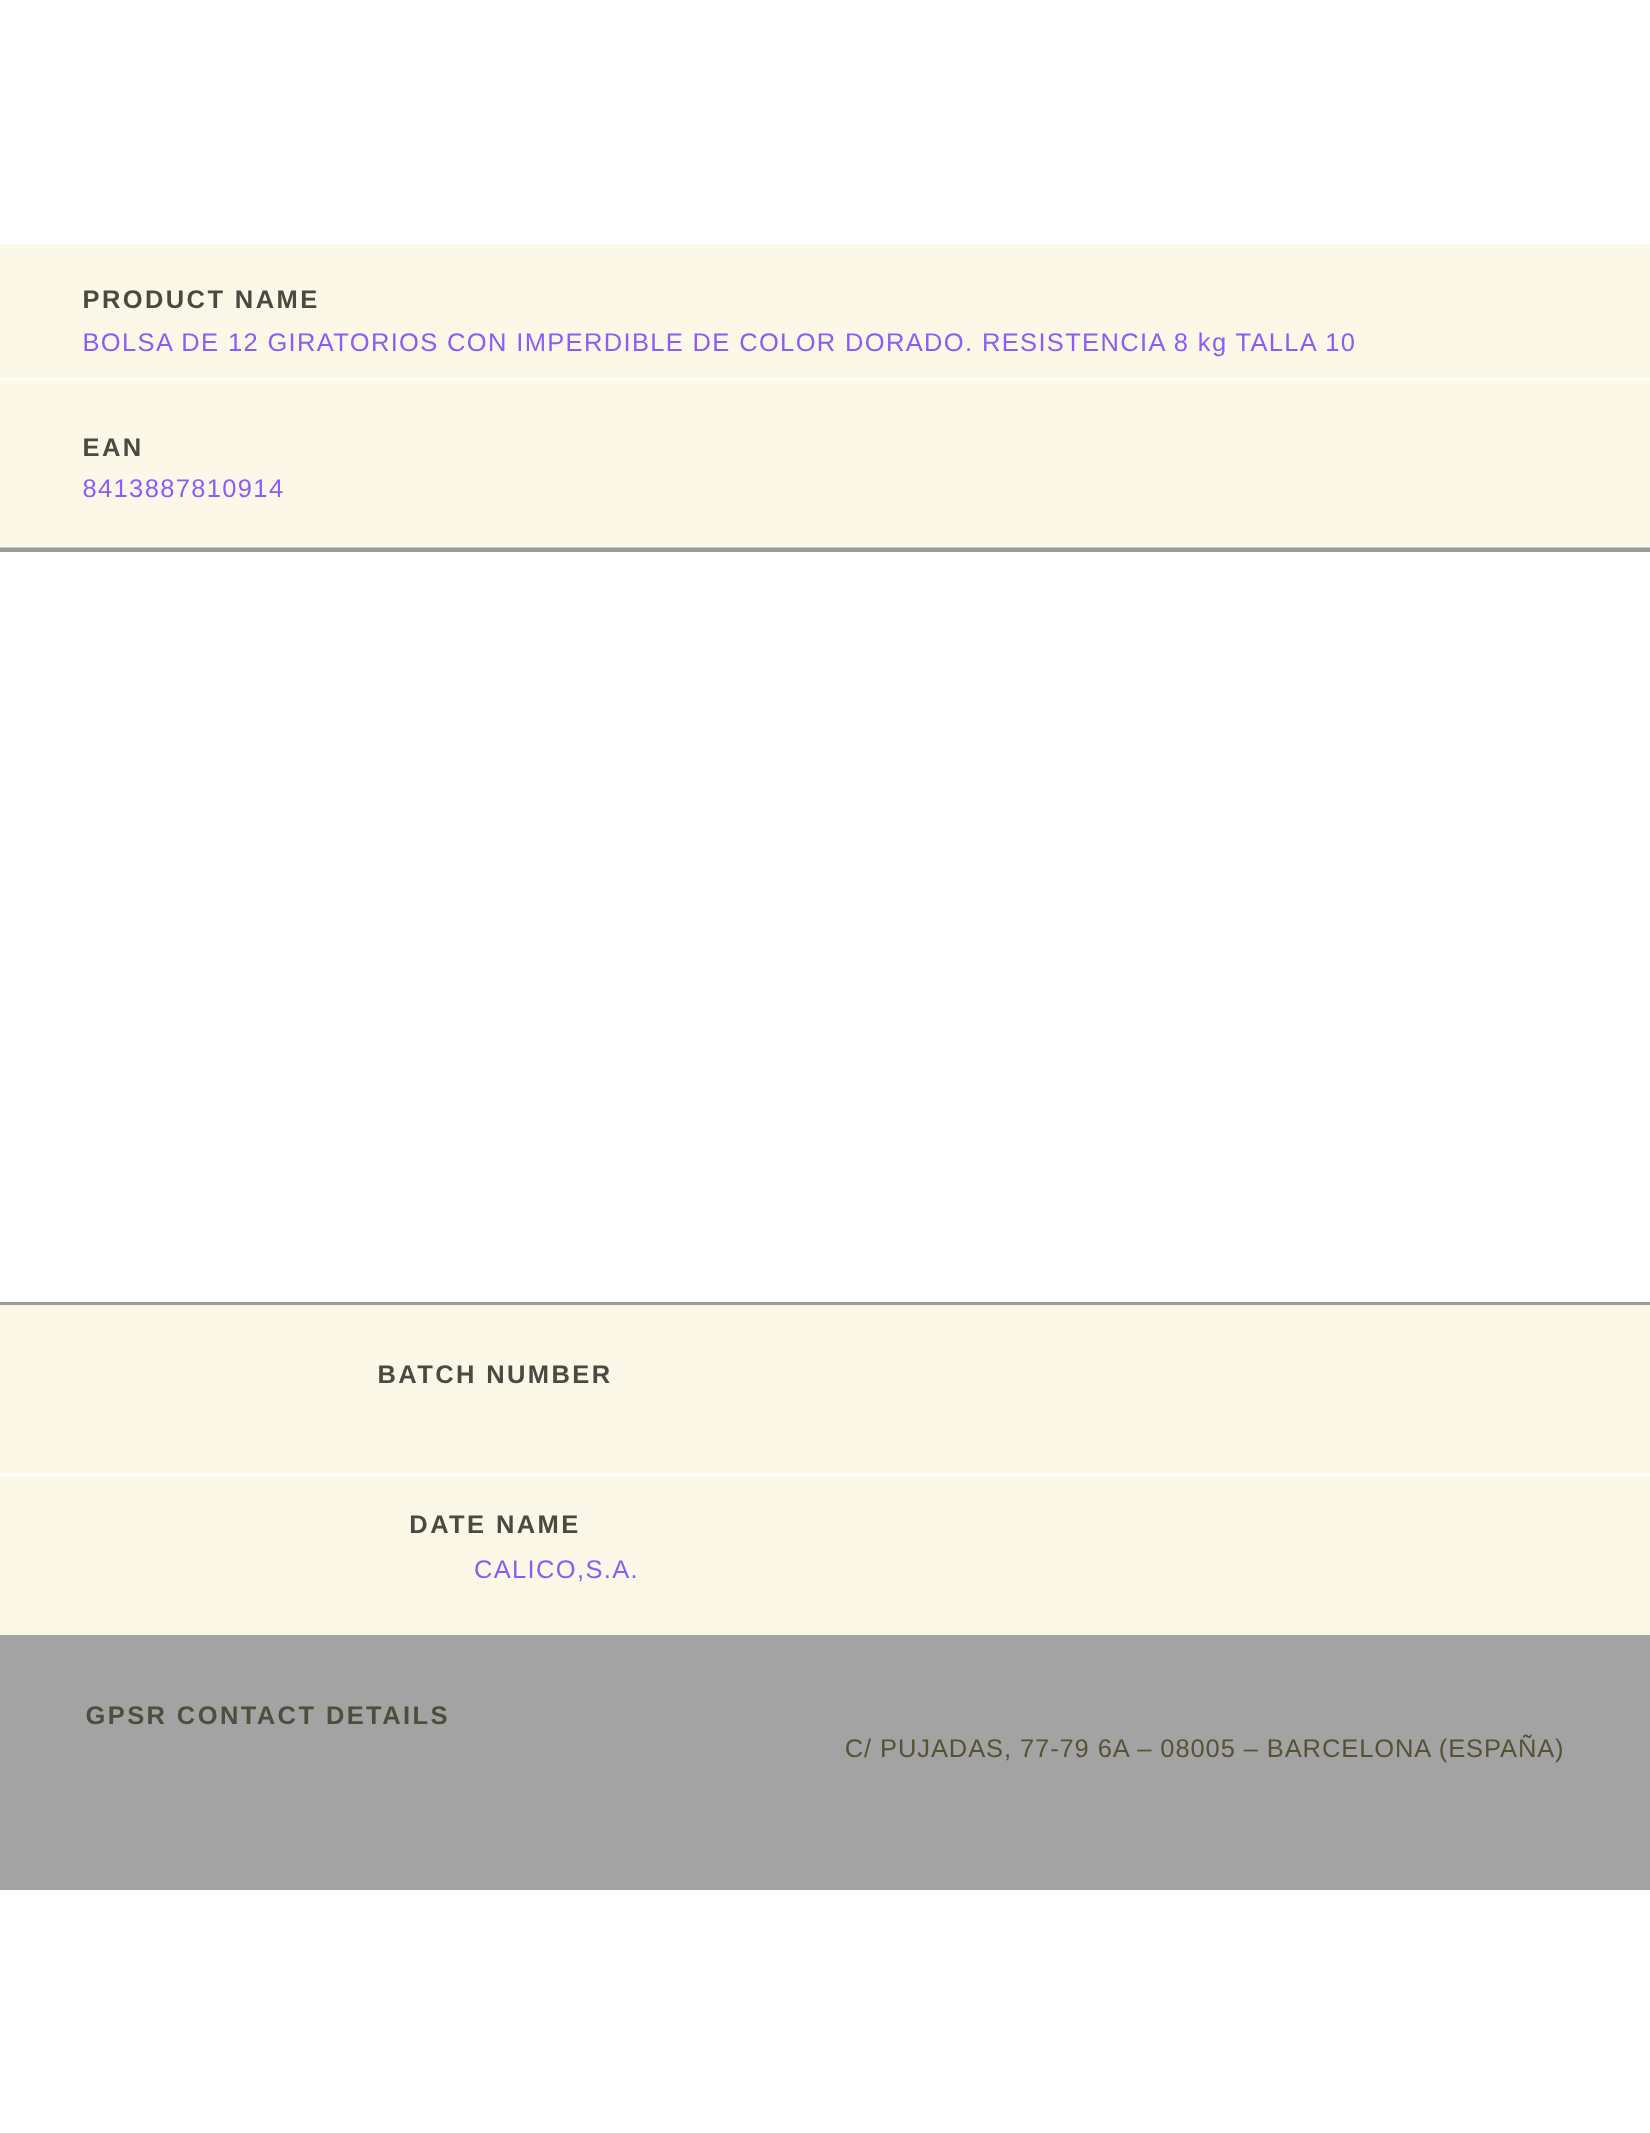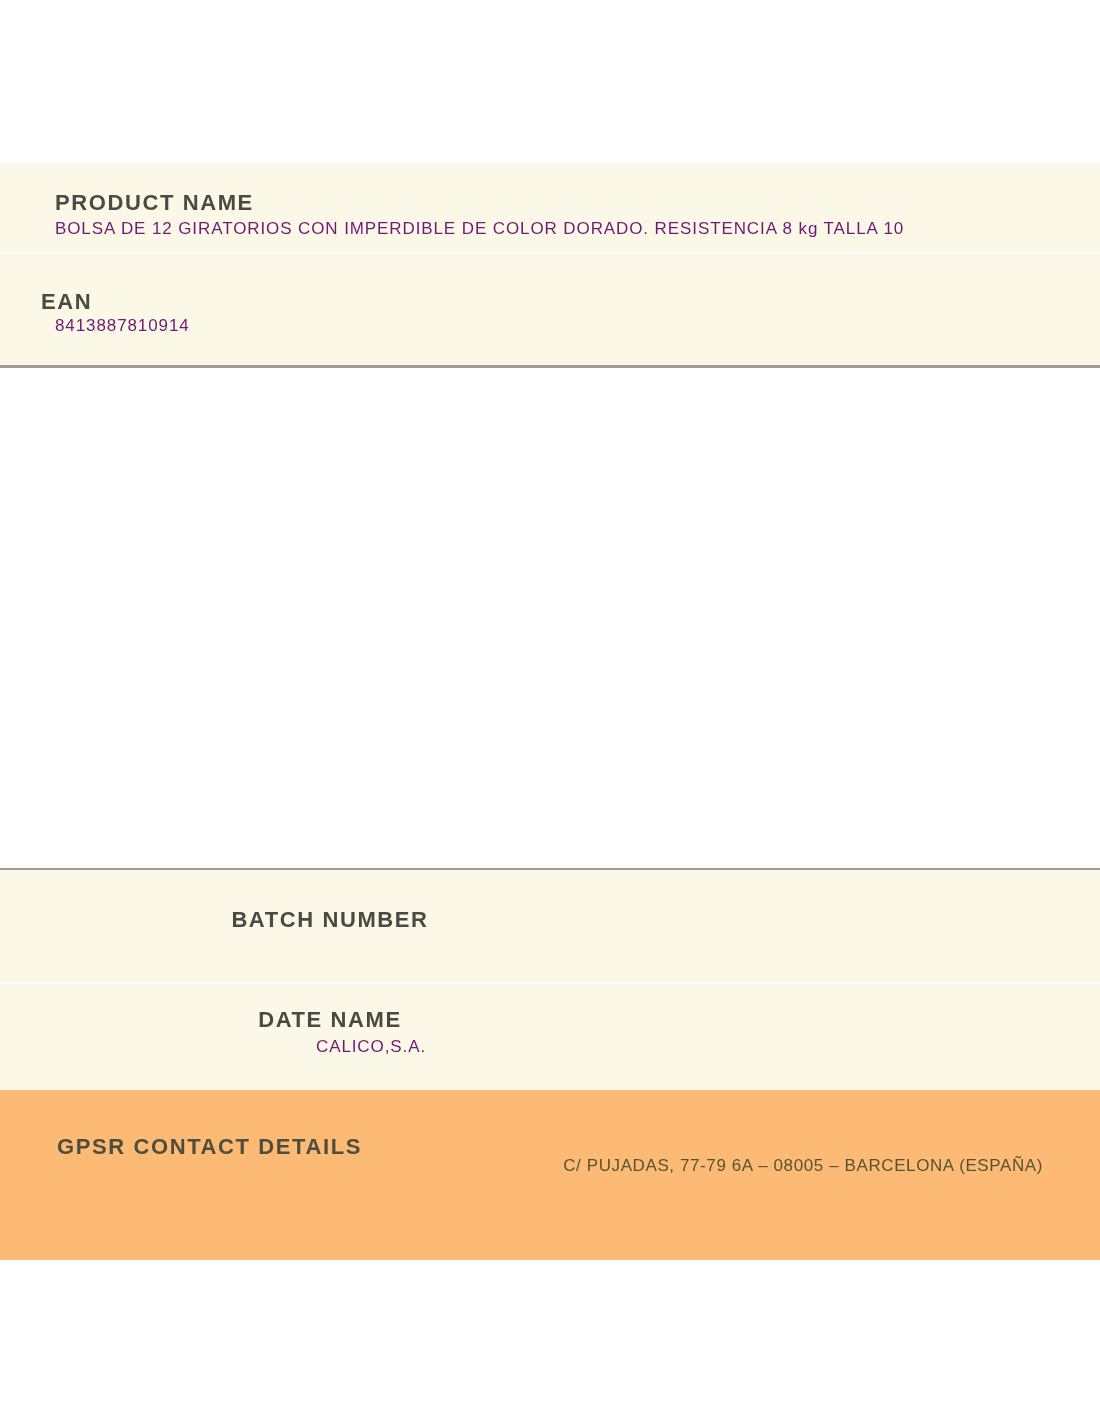--- a/index.html
+++ b/index.html
@@ -30,50 +30,50 @@
   .panel-middle {
     top: 868px;
     height: 249px;
     background: #fcf8e7;
     border-top: 2px solid #9d9b95;
     border-bottom: 3px solid #9d9b95;
   }
   .panel-bottom {
     top: 1090px;
     height: 170px;
-    background: #fdba74;
+    background: #a3a3a3;
   }
   .label {
     position: absolute;
-    font-size: 22px;
+    font-size: 17px;
     font-weight: 700;
     letter-spacing: 1.6px;
     color: #4b4a42;
     white-space: nowrap;
   }
   .value {
     position: absolute;
     font-size: 17px;
     font-weight: 400;
     letter-spacing: 0.9px;
-    color: #701a75;
+    color: #8b5cf6;
     white-space: nowrap;
   }
   .row-divider {
     position: absolute;
     left: 0;
     width: 100%;
     height: 2px;
     background: rgba(255, 255, 255, 0.65);
   }
   
   .pn-label   { left: 55px; top: 27px; }
   .pn-value   { left: 55px; top: 56px; }
   .div-top    { top: 89px; }
-  .ean-label  { left: 41px; top: 126px; text-align: right; }
+  .ean-label  { left: 55px; top: 126px; text-align: right; }
   .ean-value  { left: 55px; top: 153px; }
   
   .cell-left  { left: 0;    width: 60%; text-align: center; }
   .cell-right { left: 40%;  width: 60%; text-align: center; }
   .row-batch-labels { top: 37px; }
   .div-mid    { top: 112px; }
   .row-legal-labels { top: 137px; }
   .row-legal-values { top: 167px; padding-left: 41px; }
   
   .gpsr-title   { left: 57px; top: 44px; color: #4f4d3d; }

